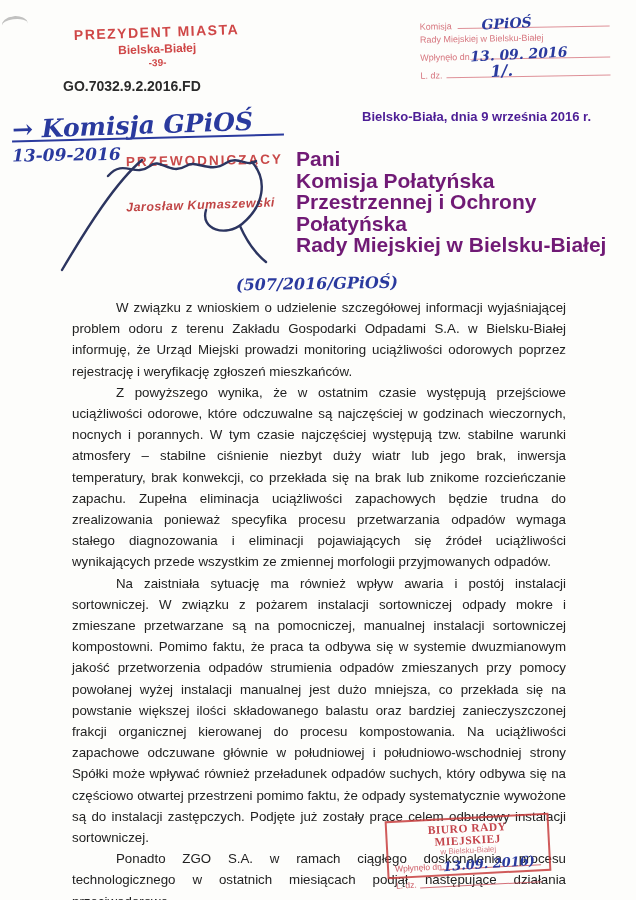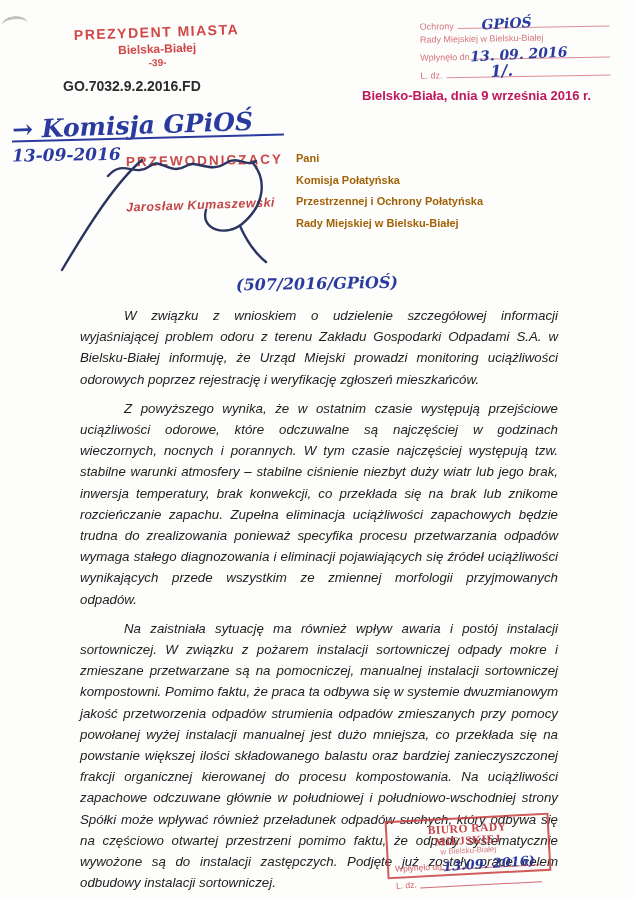--- a/index.html
+++ b/index.html
@@ -32,46 +32,46 @@
   .stamp-committee .row{position:relative;height:18px;}
   .stamp-committee .row .lbl{position:absolute;left:0;bottom:2px;}
   .stamp-committee .row .line{position:absolute;left:38px;right:10px;bottom:4px;border-bottom:1px solid rgba(201,74,86,.6);}
   .stamp-committee .row.nolabel{height:13px;}
   .hand{font-family:"DejaVu Serif",serif;font-style:italic;color:#2a3a9e;}
   .stamp-committee .hand-val{position:absolute;bottom:1px;font-size:14px;font-weight:bold;transform:rotate(-2deg);}
   .stamp-committee .v1{left:62px;}
   .stamp-committee .v2{left:50px;}
   .stamp-committee .v3{left:70px;font-size:16px;}
   
-  .dateline{position:absolute;left:362px;top:88px;font-size:13px;font-weight:bold;color:#be185d;}
+  .dateline{position:absolute;left:362px;top:109px;font-size:13px;font-weight:bold;color:#4c1d95;}
   
   .routing{position:absolute;left:12px;top:110px;width:300px;color:#2a3a9e;}
   .routing .note{font-family:"DejaVu Serif",serif;font-style:italic;font-size:25px;font-weight:bold;transform:rotate(-2deg);white-space:nowrap;}
   .routing .underline{width:272px;border-bottom:2.5px solid #2a3a9e;transform:rotate(-1.5deg);margin-top:-2px;}
   .routing .rdate{font-family:"DejaVu Serif",serif;font-style:italic;font-size:17px;font-weight:bold;margin-top:4px;transform:rotate(-1deg);}
   
   .stamp-chairman-title{
     position:absolute;left:126px;top:153px;color:#c94a4a;font-size:13.5px;
     font-weight:bold;letter-spacing:2px;transform:rotate(-1deg);
   }
   .stamp-chairman-name{
     position:absolute;left:126px;top:198px;color:#c04545;font-size:12.5px;
     font-weight:bold;font-style:italic;letter-spacing:.5px;transform:rotate(-2deg);
   }
   .signature-svg{position:absolute;left:48px;top:148px;}
   
-  .recipient{position:absolute;left:296px;top:148px;font-size:11px;font-weight:bold;color:#a16207;line-height:21.5px;}
+  .recipient{position:absolute;left:296px;top:148px;font-size:21px;font-weight:bold;color:#701a75;line-height:21.5px;}
   
   .case-number{position:absolute;left:236px;top:274px;font-size:16px;font-weight:bold;transform:rotate(-1deg);}
   
   .body-text{
     position:absolute;left:72px;top:297px;width:494px;
     font-size:13.3px;line-height:21.2px;text-align:justify;color:#222;
   }
-  .body-text p{margin:8px;text-indent:44px;font-style:italic;}
+  .body-text p{margin:0;text-indent:44px;}
   
   .stamp-office{
     position:absolute;left:386px;top:817px;width:164px;height:58px;
     border:2px solid rgba(200,62,62,.85);transform:rotate(-3deg);
     color:#c4454c;padding:3px 6px 2px 6px;box-sizing:border-box;
   }
   .stamp-office .o1{font-size:11.5px;font-weight:bold;letter-spacing:.5px;text-align:center;font-family:"Liberation Serif",serif;}
   .stamp-office .o2{font-size:8px;text-align:center;color:rgba(200,74,86,.7);}
   .stamp-office .orow{position:relative;height:17px;font-size:8.5px;color:rgba(200,74,86,.9);}
   .stamp-office .orow .lbl{position:absolute;left:0;bottom:2px;}
@@ -89,21 +89,21 @@
   <div class="stamp-president">
     <div class="l1">PREZYDENT MIASTA</div>
     <div class="l2">Bielska-Białej</div>
     <div class="l3">-39-</div>
   </div>
 
   <div class="ref-number">GO.7032.9.2.2016.FD</div>
 
   <div class="stamp-committee">
     <div class="row">
-      <span class="lbl">Ochrony</span>
+      <span class="lbl">Komisja</span>
       <span class="line"></span>
       <span class="hand hand-val v1">GPiOŚ</span>
     </div>
     <div class="row nolabel">
       <span class="lbl">Rady Miejskiej w Bielsku-Białej</span>
     </div>
     <div class="row">
       <span class="lbl">Wpłynęło dn.</span>
       <span class="line" style="left:52px;"></span>
       <span class="hand hand-val v2">13. 09. 2016</span>

